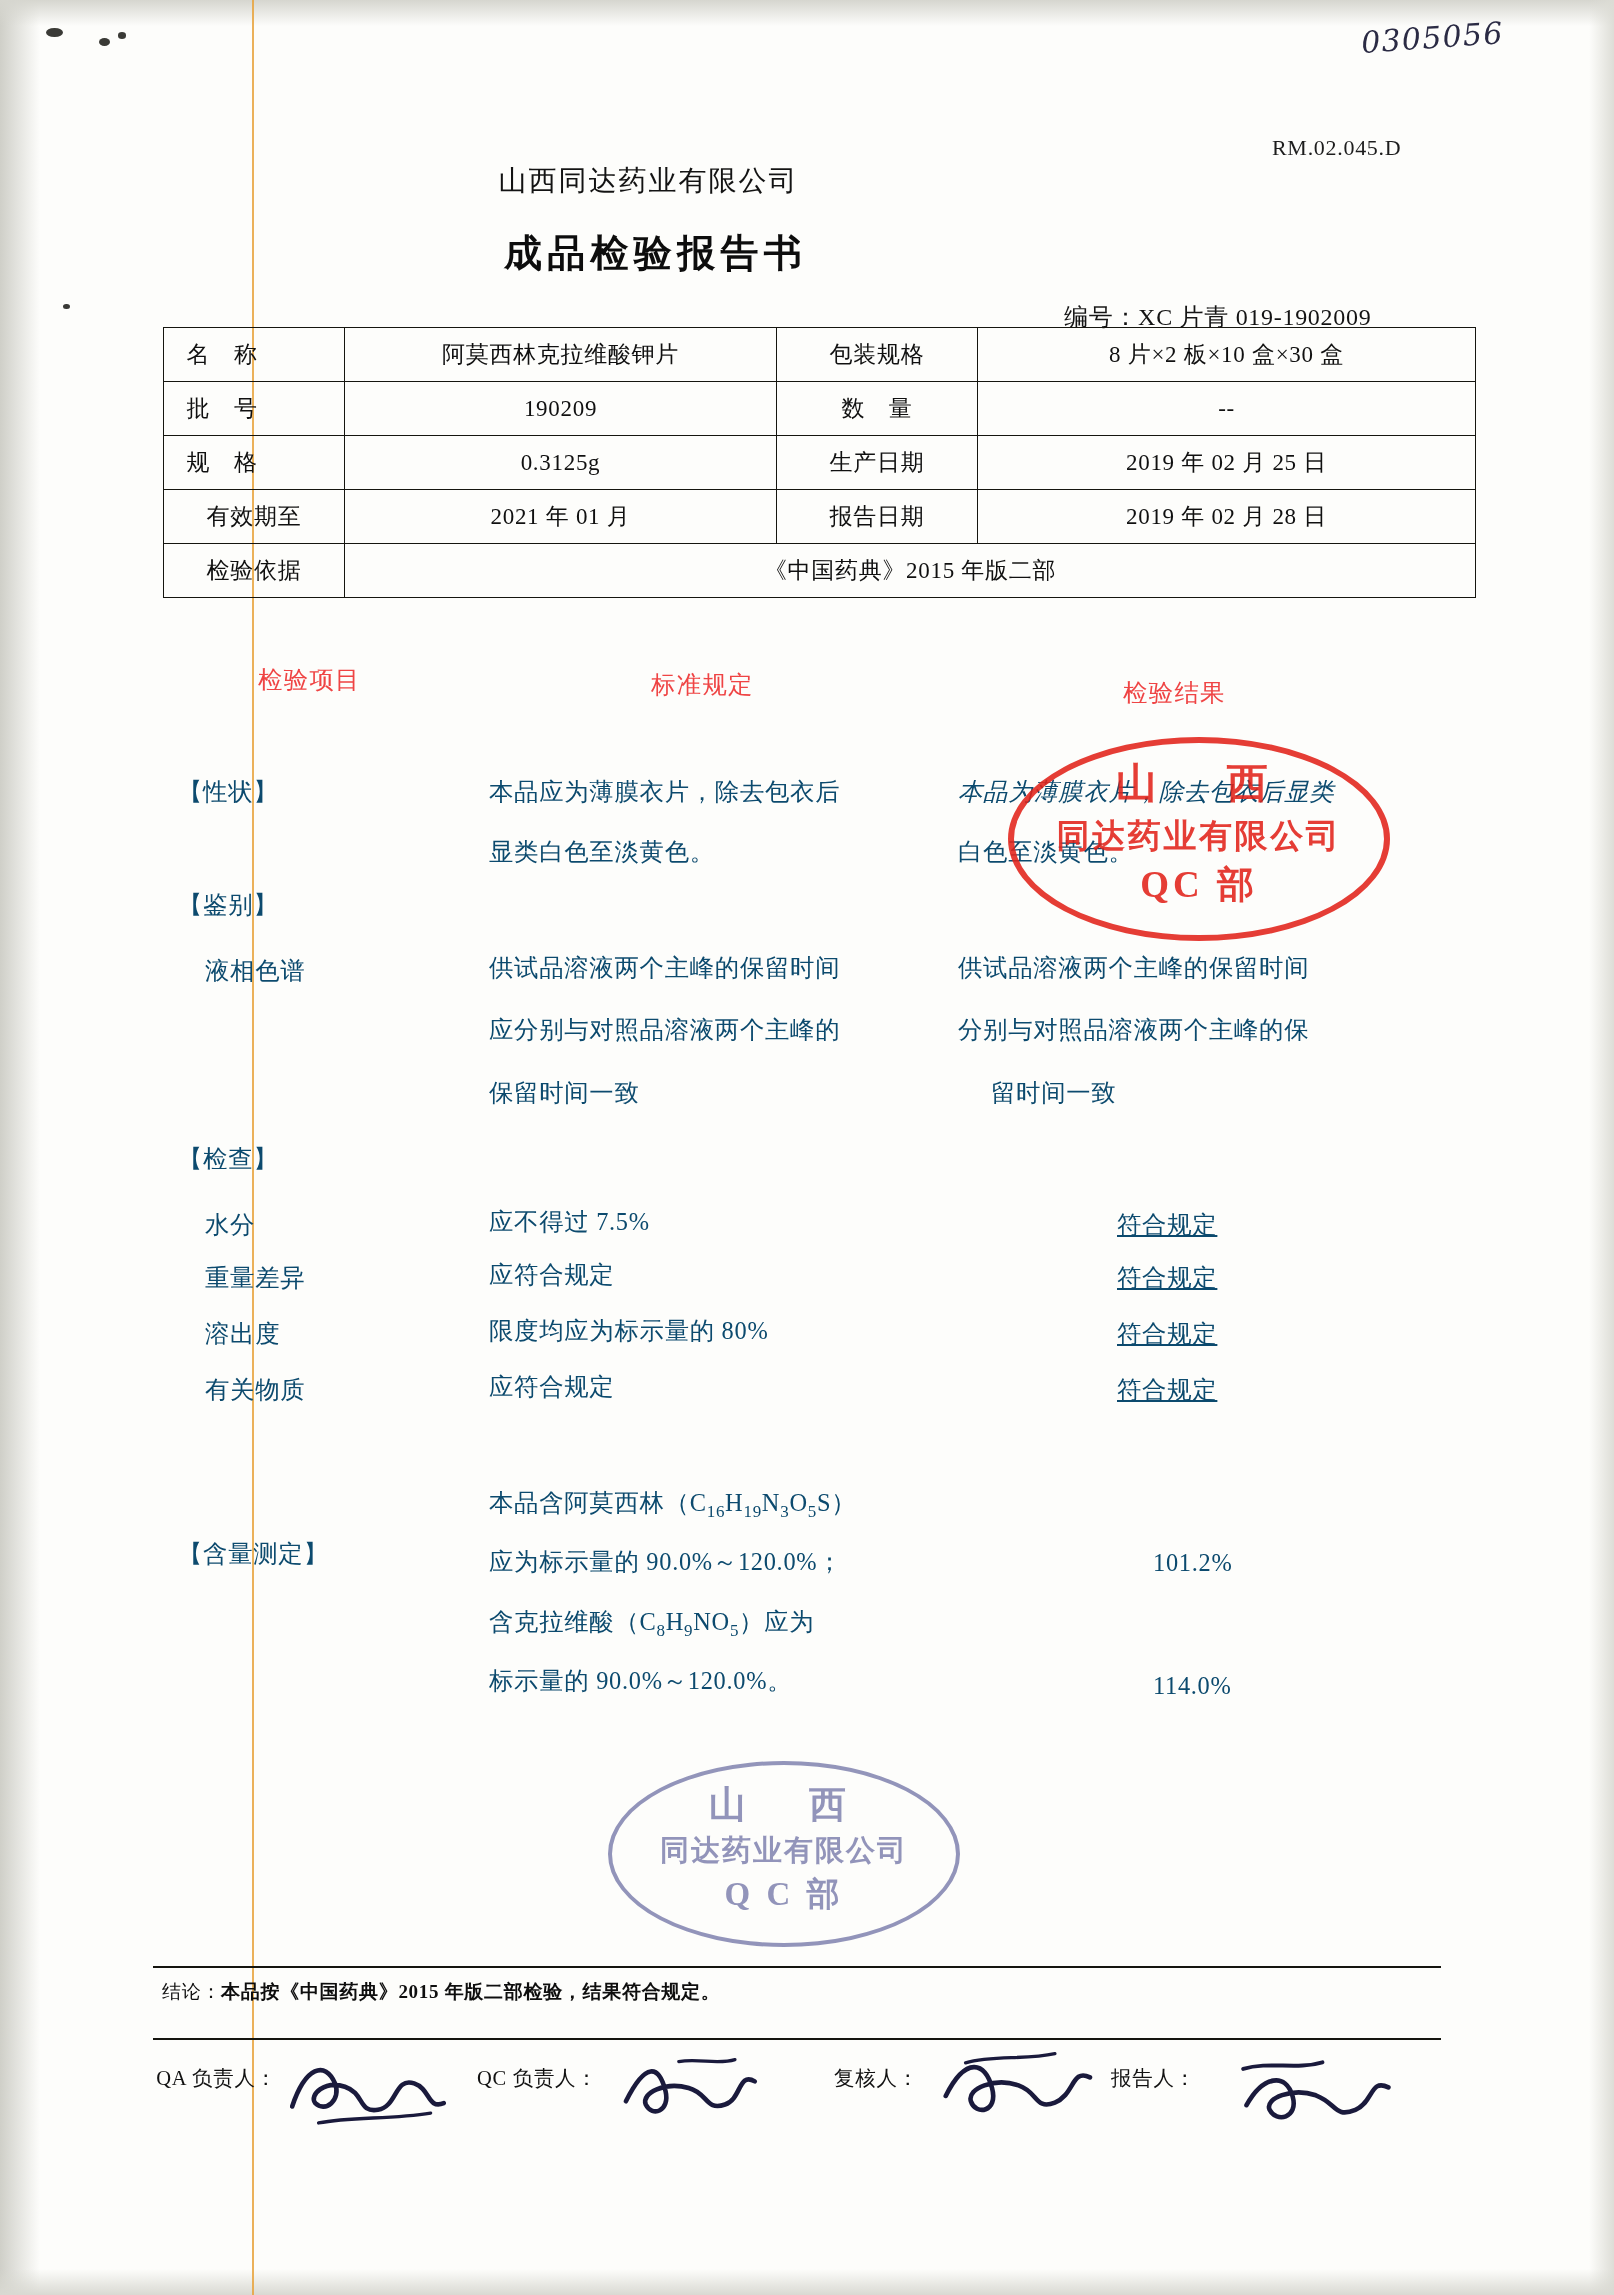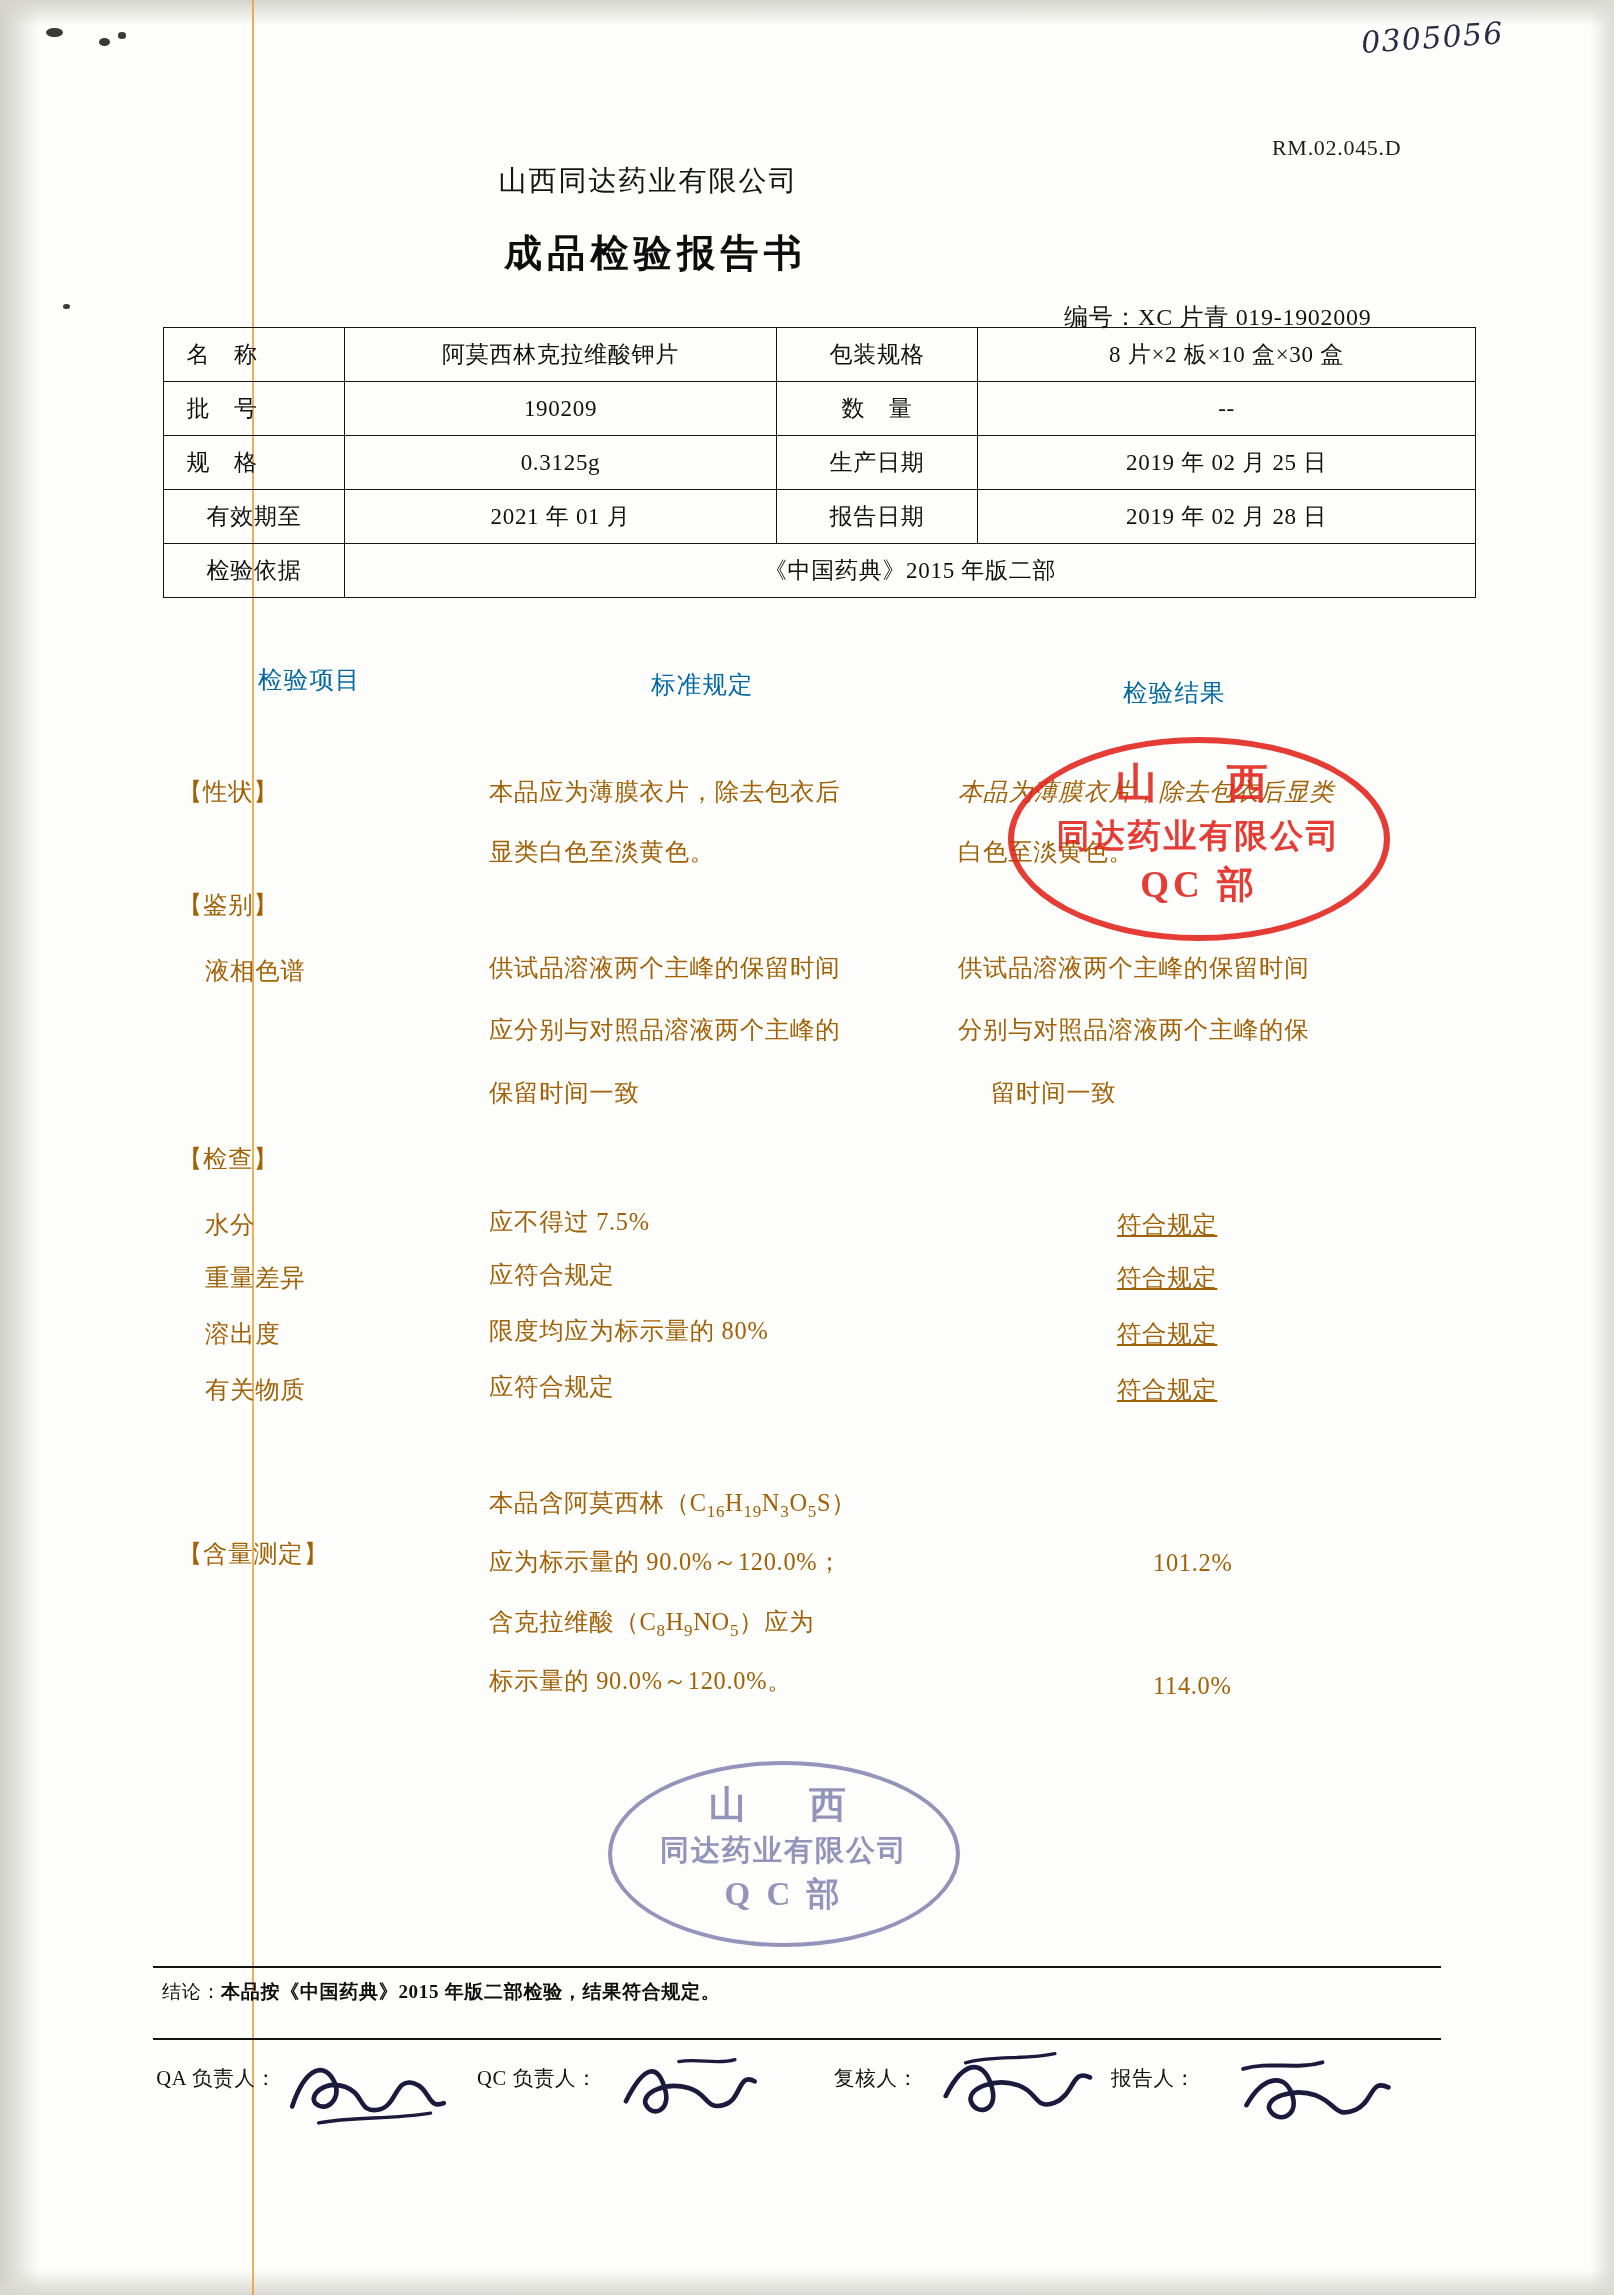--- a/index.html
+++ b/index.html
@@ -130,31 +130,31 @@
   td.val2 { width: 489px; }
   .lbl-inner {
     display: flex;
     justify-content: space-between;
     padding: 0 18.5px;
   }
   
   .colhead {
     position: absolute;
     font-size: 24.4px;
-    color: #0369a1;
+    color: #ef4444;
     letter-spacing: 1.3px;
   }
   .ch1 { top: 664px; left: 258px; }
   .ch2 { top: 669px; left: 651px; }
   .ch3 { top: 677px; left: 1123px; }
   
   .sec {
     position: absolute;
     font-size: 24.4px;
-    color: #a16207;
+    color: #0c4a6e;
     letter-spacing: 0.7px;
     white-space: nowrap;
   }
   .col-a { left: 178px; }
   .col-b { left: 489px; }
   .col-c2 { left: 1117px; text-decoration: underline; }
   .smallsub { font-size: 17px; vertical-align: sub; }
   
   .seal-main {
     position: absolute;

